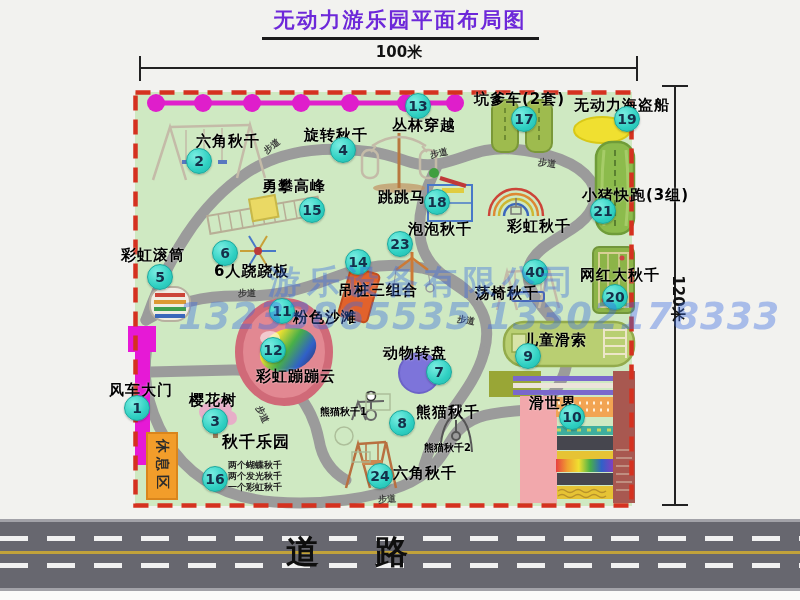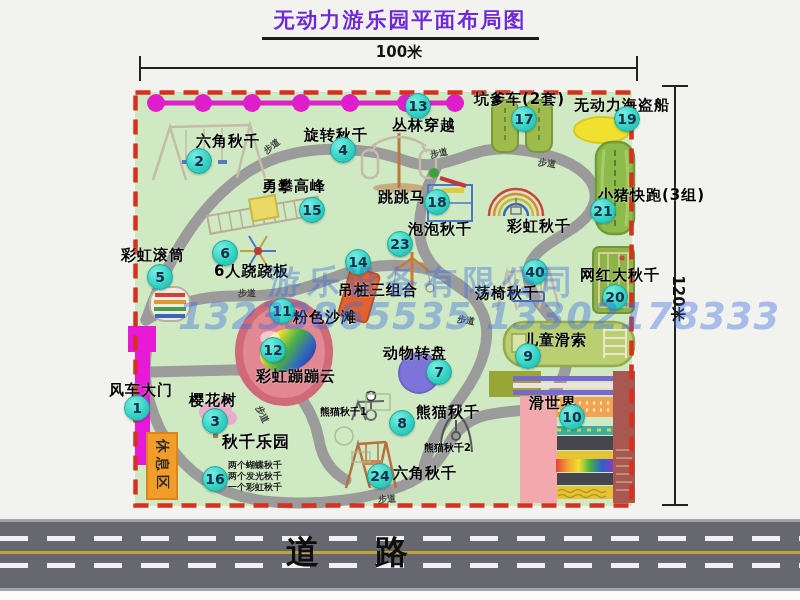--- a/index.html
+++ b/index.html
@@ -307,21 +307,21 @@
   <div class="lbl" style="left:293px;top:308px;">粉色沙滩</div>
   <div class="lbl" style="left:256px;top:367px;">彩虹蹦蹦云</div>
   <div class="lbl" style="left:392px;top:116px;">丛林穿越</div>
   <div class="lbl" style="left:338px;top:281px;">吊桩三组合</div>
   <div class="lbl" style="left:262px;top:177px;">勇攀高峰</div>
   <div class="lbl lbl-lg" style="left:222px;top:432px;">秋千乐园</div>
   <div class="lbl" style="left:474px;top:90px;">坑爹车(2套)</div>
   <div class="lbl" style="left:378px;top:188px;">跳跳马</div>
   <div class="lbl" style="left:574px;top:96px;">无动力海盗船</div>
   <div class="lbl" style="left:580px;top:266px;">网红大秋千</div>
-  <div class="lbl" style="left:582px;top:186px;margin-left:16px;">小猪快跑(3组)</div>
+  <div class="lbl" style="left:582px;top:186px;">小猪快跑(3组)</div>
   <div class="lbl" style="left:475px;top:284px;">荡椅秋千</div>
   <div class="lbl" style="left:408px;top:220px;">泡泡秋千</div>
   <div class="lbl" style="left:393px;top:464px;">六角秋千</div>
   <div class="lbl" style="left:507px;top:217px;">彩虹秋千</div>
   <div class="lbl lbl-sm" style="left:320px;top:405px;">熊猫秋千1</div>
   <div class="lbl lbl-sm" style="left:424px;top:441px;">熊猫秋千2</div>
 
   <div class="notes">
     <span>两个蝴蝶秋千</span>
     <span>两个发光秋千</span>

